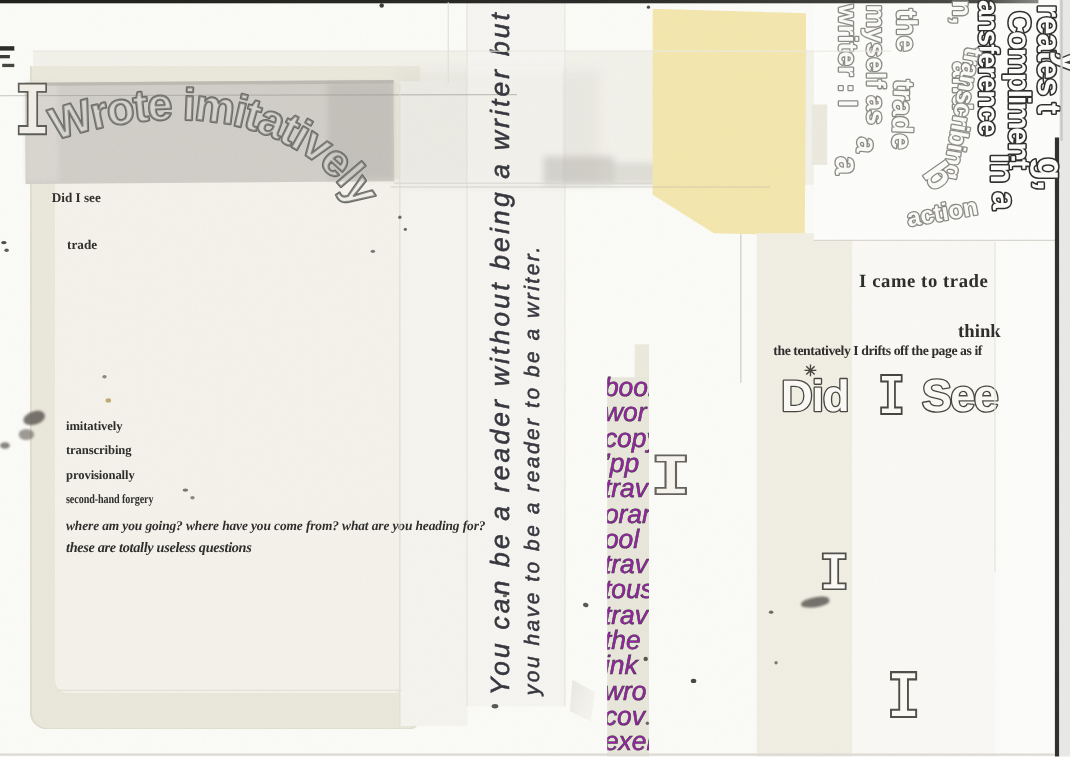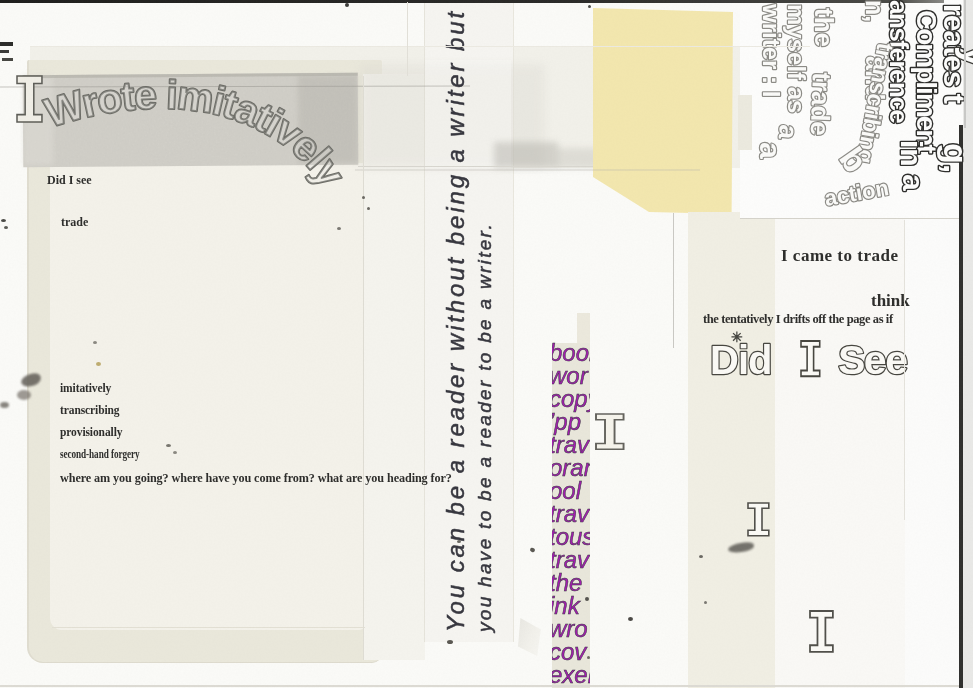--- a/index.html
+++ b/index.html
@@ -153,22 +153,23 @@
 <div class="abs ser" style="left:61px;top:215px;font-size:12px">trade</div>
 
 <div class="abs ser" style="left:60px;top:382px;font-size:11.5px;letter-spacing:-0.1px">imitatively</div>
 
 <div class="abs ser" style="left:60px;top:404px;font-size:11.5px;letter-spacing:-0.1px">transcribing</div>
 
 <div class="abs ser" style="left:60px;top:426px;font-size:11.5px;letter-spacing:-0.1px">provisionally</div>
 
 <div class="abs ser" style="left:60px;top:448px;font-size:11.5px;letter-spacing:-0.1px;transform:scaleX(0.8);transform-origin:0 0">second-hand forgery</div>
 
-<div class="abs ser" style="left:60px;top:471px;font-size:12.2px;letter-spacing:-0.1px">where am you going? where have you come from? what are you heading for?</div>
-
+<div class="abs ser" style="left:60px;top:471px;font-size:12.2px;font-style:italic;letter-spacing:-0.1px">where am you going? where have you come from? what are you heading for?</div>
+
+<div class="abs ser" style="left:60px;top:490px;font-size:13px;font-style:italic;letter-spacing:-0.3px">these are totally useless questions</div>
 
 <div class="abs ser" style="left:781px;top:246px;font-size:17px;letter-spacing:0.5px">I came to trade</div>
 
 <div class="abs ser" style="left:871px;top:291px;font-size:17px">think</div>
 
 <div class="abs ser" style="left:703px;top:312px;font-size:12.5px;letter-spacing:-0.4px;width:202px;overflow:hidden">the tentatively I drifts off the page as if</div>
 
 <div class="abs hw" style="left:442px;top:632px;font-size:24px;letter-spacing:2.9px;transform:rotate(-90deg);transform-origin:0 0">You can be a reader without being a writer but</div>
 
 <div class="abs hw" style="left:474px;top:632px;font-size:19px;letter-spacing:2.3px;transform:rotate(-90deg);transform-origin:0 0">you have to be a reader to be a writer.</div>

